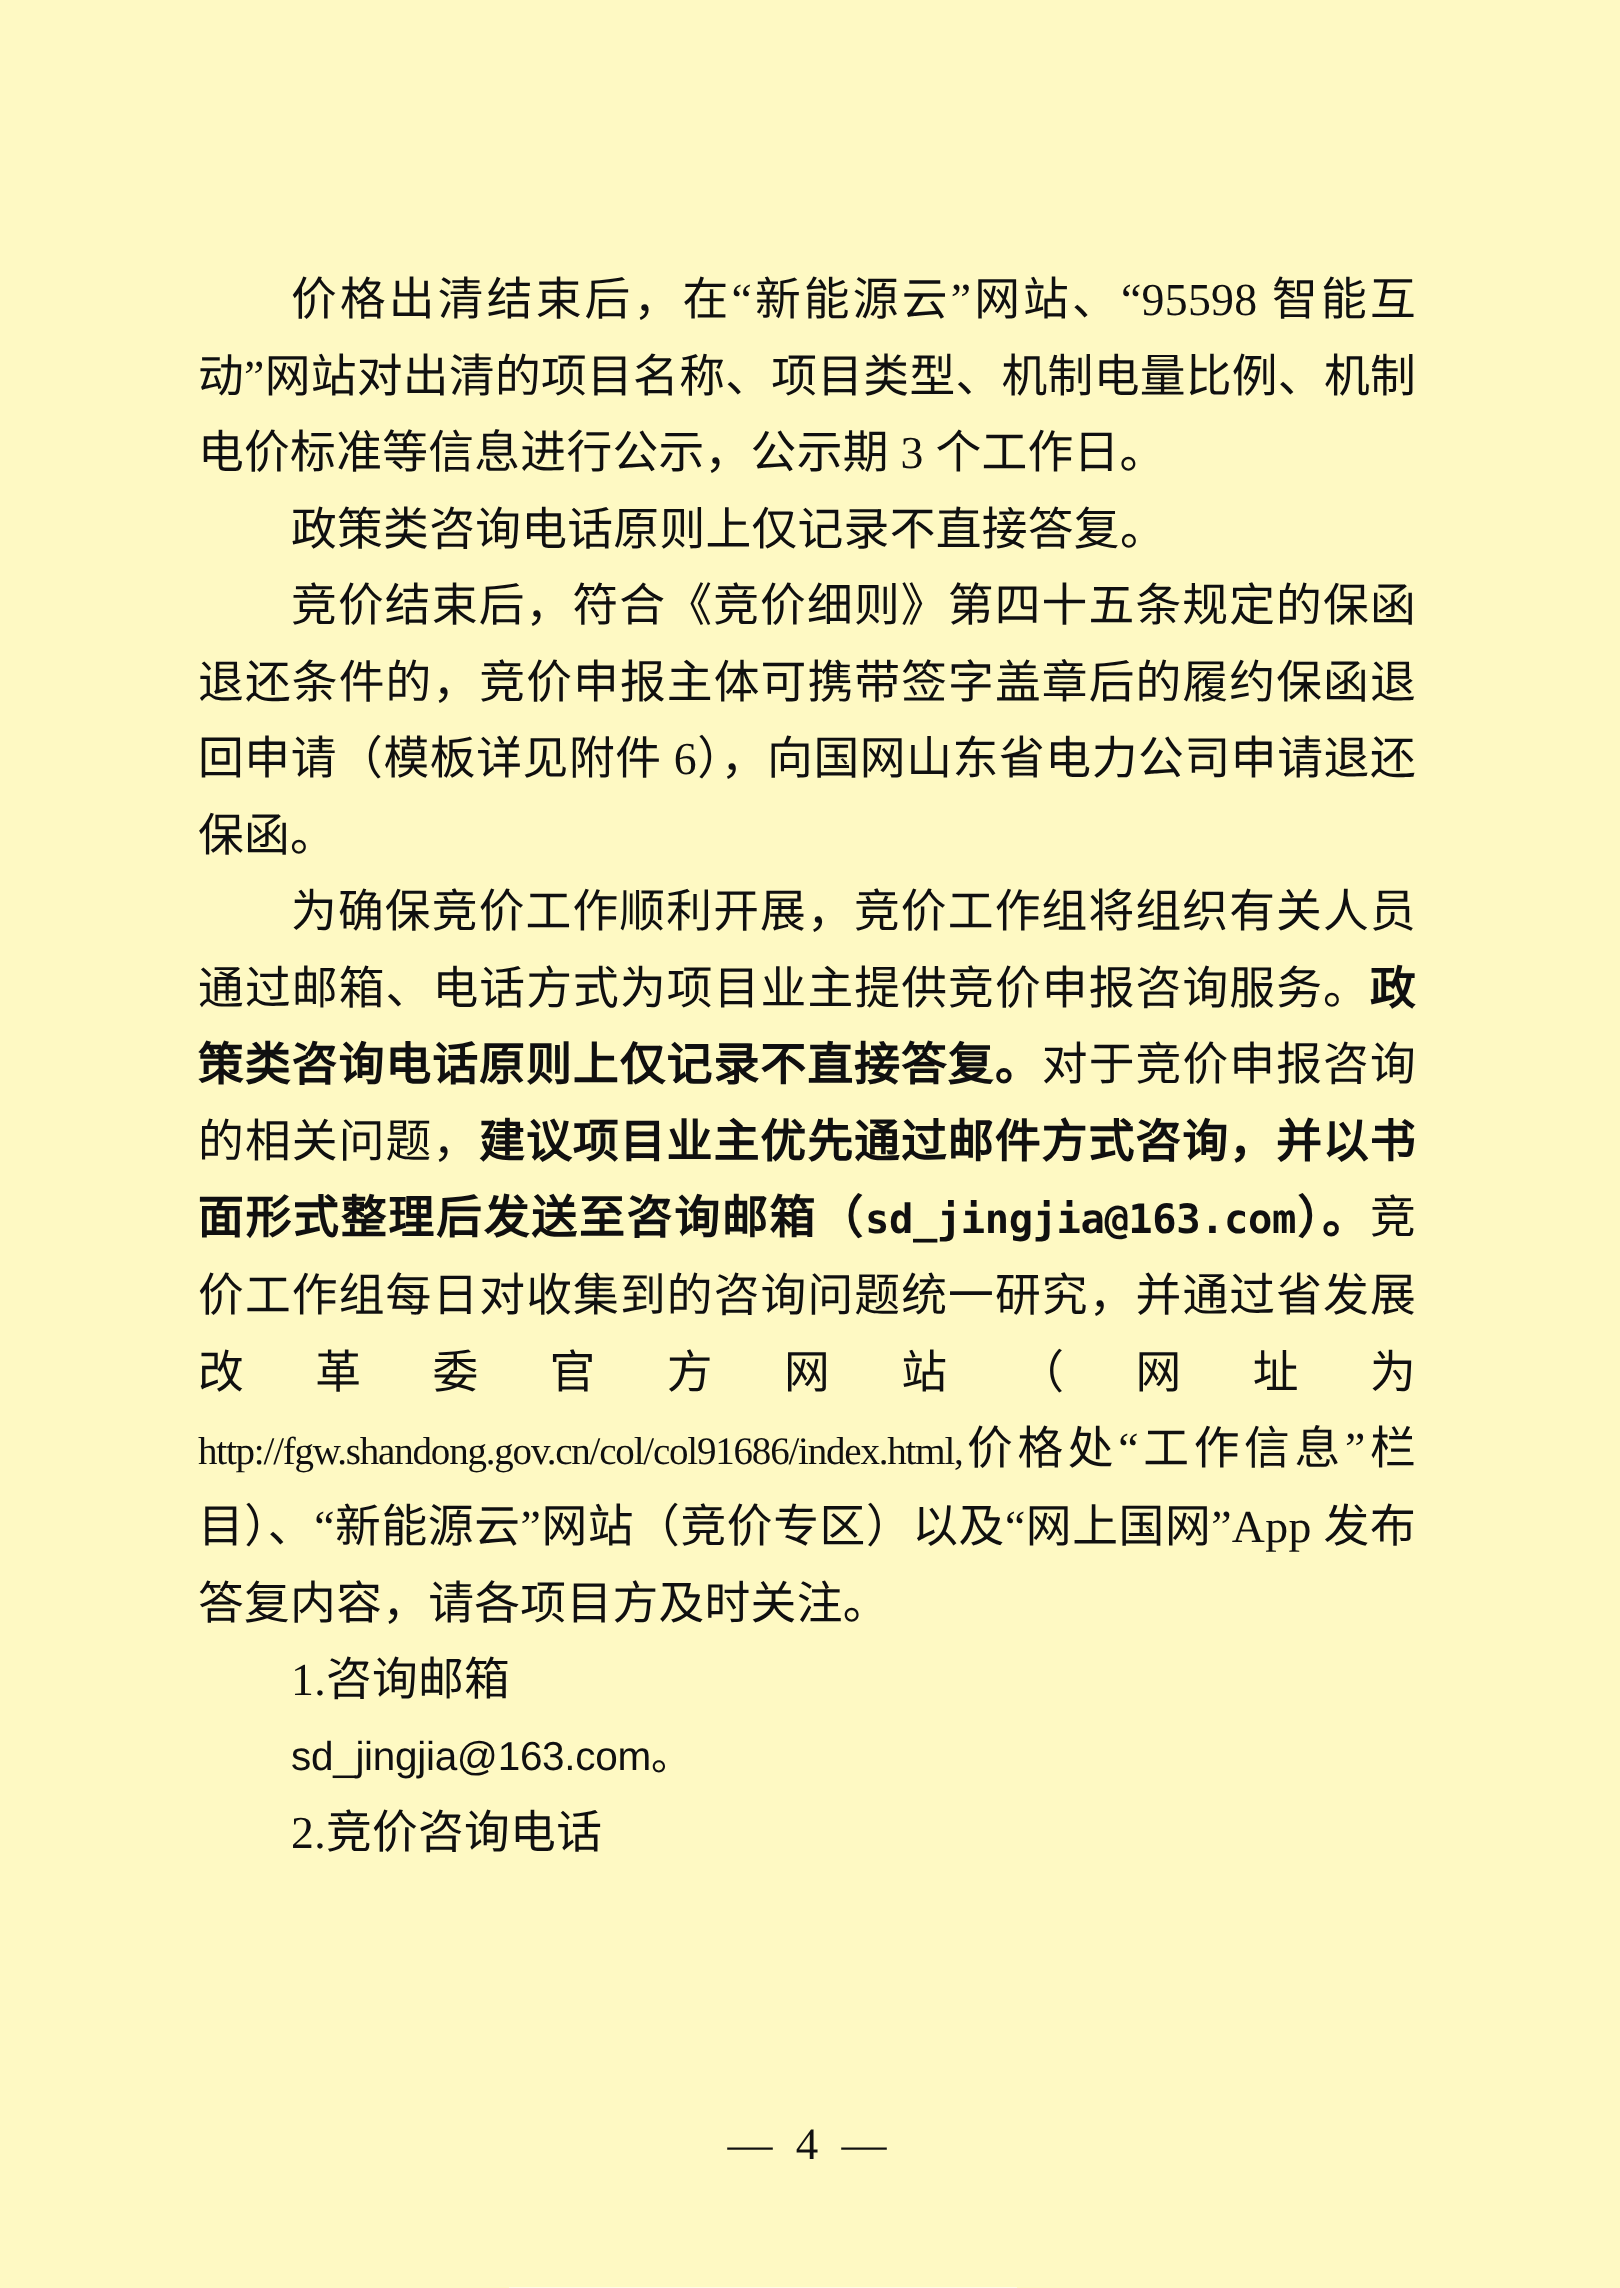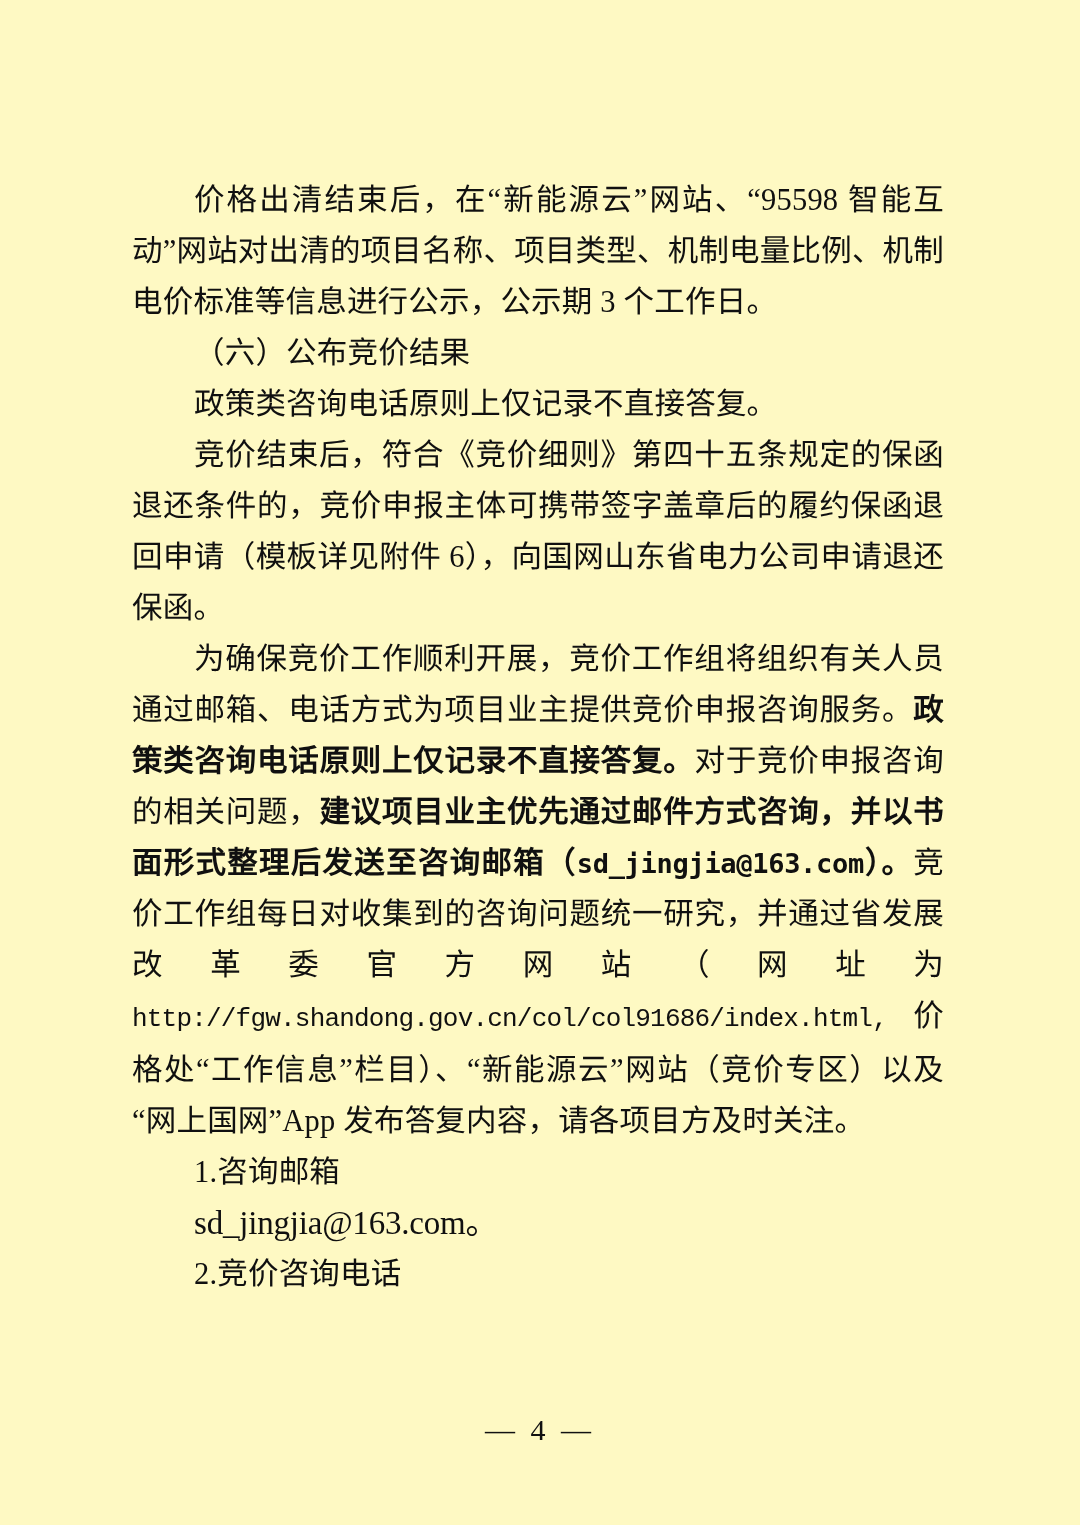--- a/index.html
+++ b/index.html
@@ -44,27 +44,27 @@
   }
   .bold {
     font-weight: bold;
   }
   .mono {
     font-family: "DejaVu Sans Mono", "Liberation Mono", monospace;
     font-size: 27px;
     letter-spacing: -0.3px;
   }
   .urlmono {
-    font-family: Liberation Mono, monospace;
+    font-family: Liberation Serif, serif;
     font-size: 26px;
     letter-spacing: -0.8px;
   }
   .email-line {
-    font-family: Liberation Serif, serif;
-    font-size: 33px;
+    font-family: Liberation Sans, sans-serif;
+    font-size: 27px;
     text-indent: 62px;
     letter-spacing: -0.2px;
   }
   .page-number {
     position: absolute;
     left: 0;
     right: 0;
     bottom: 78px;
     text-align: center;
     font-size: 30px;
@@ -73,21 +73,20 @@
   }
 </style>
 </head>
 <body>
 
 <div class="page">
   <div class="content">
 
     <p class="indent">价格出清结束后，在“新能源云”网站、“95598 智能互动”网站对出清的项目名称、项目类型、机制电量比例、机制电价标准等信息进行公示，公示期 3 个工作日。</p>
 
-    <p class="subheading">（六）公布竞价结果</p>
 
     <p class="indent">政策类咨询电话原则上仅记录不直接答复。</p>
 
 
     <p class="indent">竞价结束后，符合《竞价细则》第四十五条规定的保函退还条件的，竞价申报主体可携带签字盖章后的履约保函退回申请（模板详见附件 6），向国网山东省电力公司申请退还保函。</p>
 
 
     <p class="indent">
       <span>为确保竞价工作顺利开展，竞价工作组将组织有关人员通过邮箱、电话方式为项目业主提供竞价申报咨询服务。</span><span class="bold">政策类咨询电话原则上仅记录不直接答复。</span><span>对于竞价申报咨询的相关问题，</span><span class="bold">建议项目业主优先通过邮件方式咨询，并以书面形式整理后发送至咨询邮箱（</span><span class="bold mono">sd_jingjia@163.com</span><span class="bold">）。</span><span>竞价工作组每日对收集到的咨询问题统一研究，并通过省发展改革委官方网站（网址为</span><span class="urlmono">http://fgw.shandong.gov.cn/col/col91686/index.html,</span><span>价格处“工作信息”栏目）、“新能源云”网站（竞价专区）以及“网上国网”App 发布答复内容，请各项目方及时关注。</span>
     </p>

